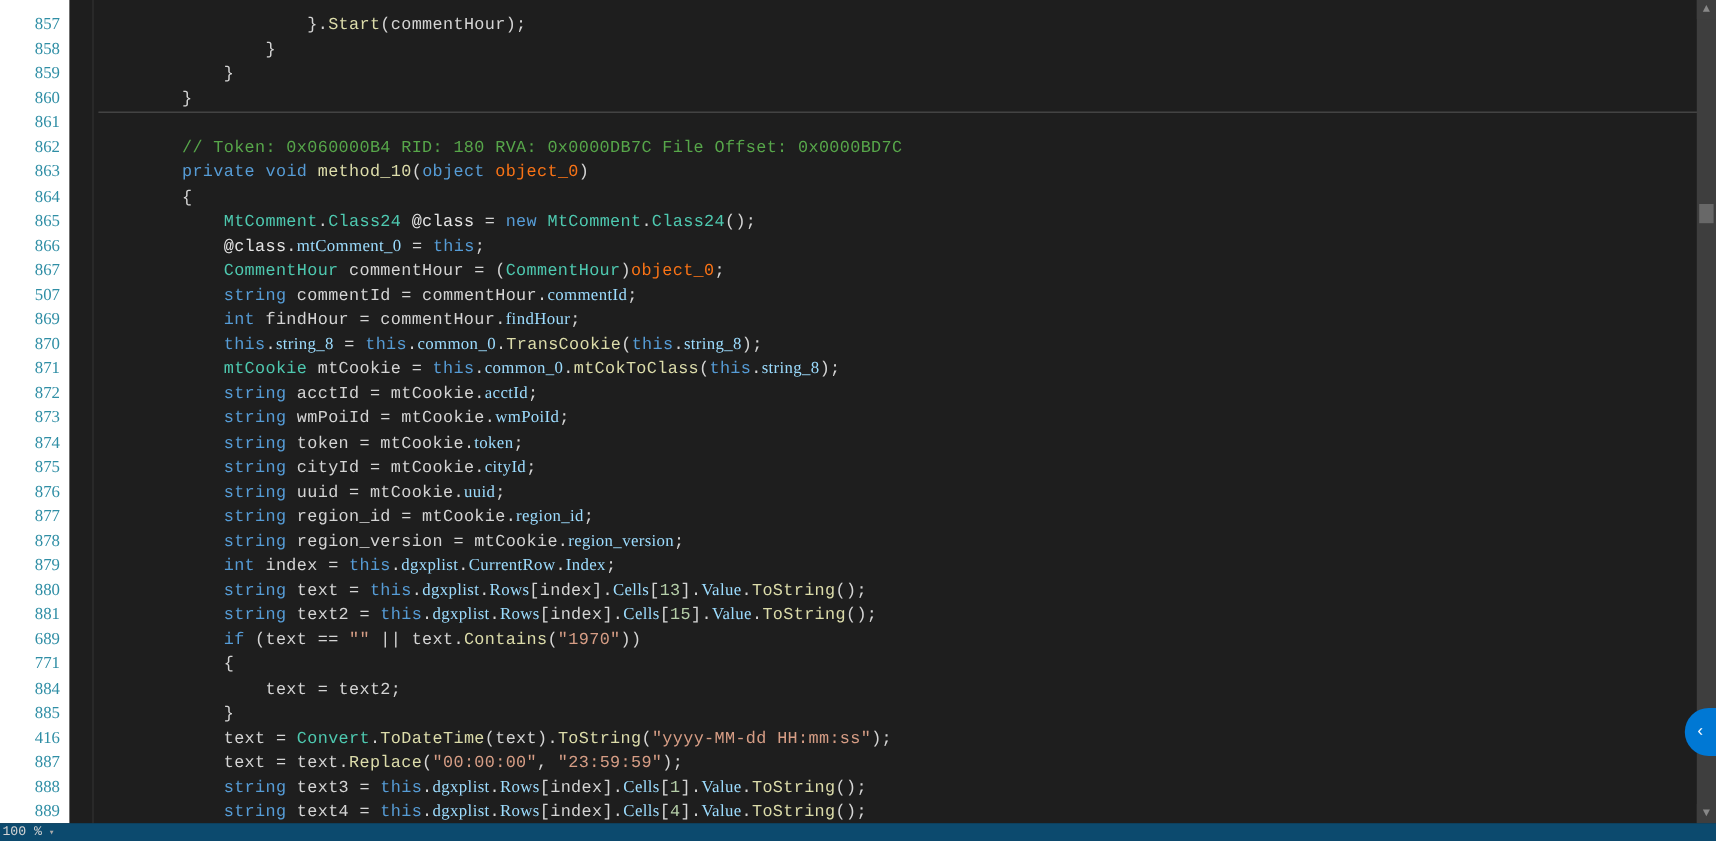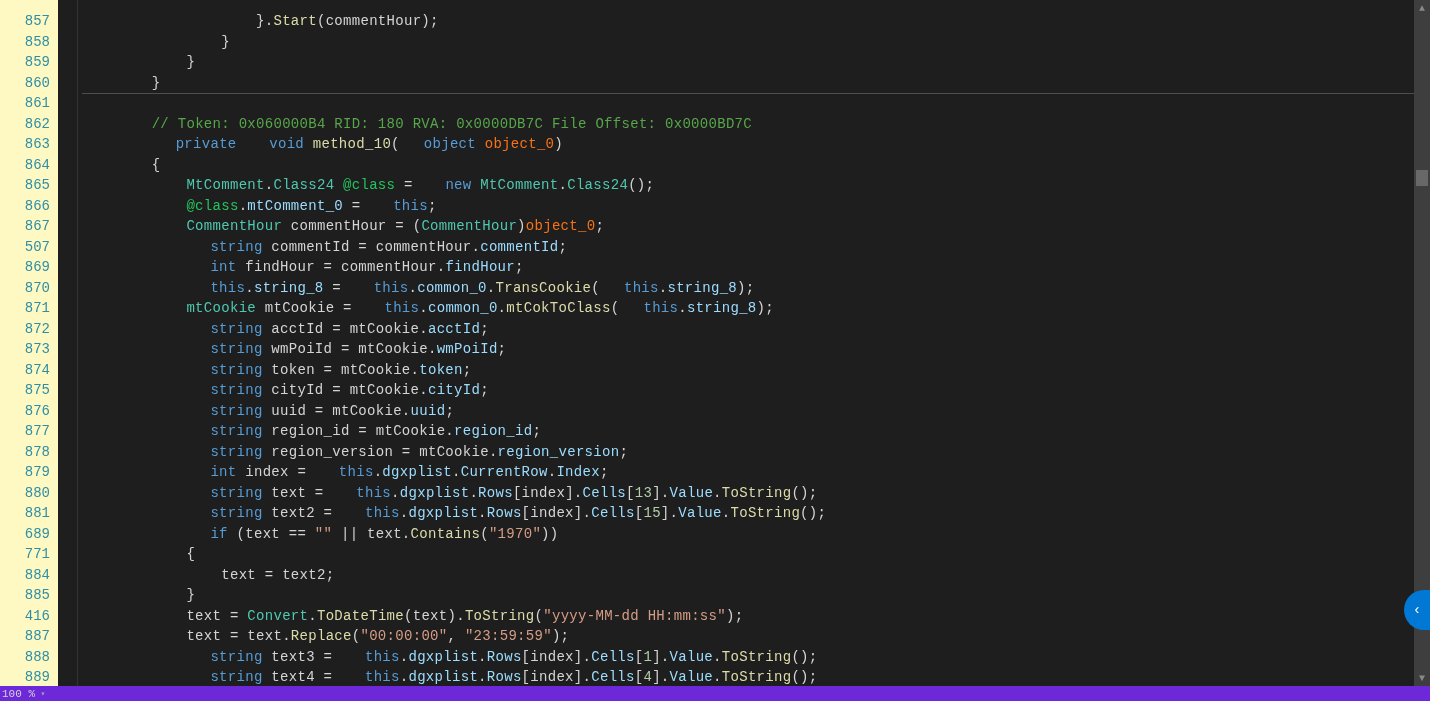--- a/index.html
+++ b/index.html
@@ -14,27 +14,28 @@
   position: relative;
 }
 .editor-container {
   display: flex;
   height: 686px;
   background: #1e1e1e;
   position: relative;
 }
 .gutter {
   width: 58px;
-  background: #fef9c3;
+  background: #ffffff;
   text-align: right;
   padding-right: 8px;
   color: #2f8ea5;
   user-select: none;
   padding-top: 11px;
   line-height: 20.5px;
+  font-family: Liberation Serif, serif;
 }
 .gutter div { height: 20.5px; }
 .fold-margin {
   width: 20px;
   background: #1e1e1e;
   padding-top: 11px;
   line-height: 20.5px;
   border-right: 1px solid #333;
 }
 .fold-margin div {
@@ -49,29 +50,29 @@
   padding-left: 4px;
   line-height: 20.5px;
   white-space: pre;
   overflow: hidden;
   position: relative;
 }
 .code-line { height: 20.5px; letter-spacing: 0.3px; }
 .sep-line {
   border-top: 1px solid #4e4e4e;
 }
-.c-kw { color: #569cd6; margin-left: 24px; }
+.c-kw { color: #569cd6; }
 .c-type { color: #4ec9b0; }
 .c-meth { color: #dcdcaa; }
-.c-prop { color: #9cdcfe; }
+.c-prop { color: #9cdcfe; font-family: Liberation Serif, serif; }
 .c-str { color: #d69d85; }
 .c-num { color: #b5cea8; }
 .c-cmt { color: #57a64a; }
 .c-pun { color: #d4d4d4; }
-.c-var { color: #22c55e; }
+.c-var { color: #e5e5e5; }
 .c-bold { font-weight: normal; color: #f97316; }
 .scrollbar-v {
   position: absolute;
   right: 0;
   top: 0;
   width: 16px;
   height: 686px;
   background: #3e3e3e;
 }
 .scrollbar-v .arrow-up,
@@ -95,21 +96,21 @@
   left: 2px;
   height: 16px;
   background: #686868;
 }
 .status-bar {
   position: absolute;
   bottom: 0;
   left: 0;
   right: 0;
   height: 15px;
-  background: #6d28d9;
+  background: #0c4a6e;
   display: flex;
   align-items: center;
   color: #d4d4d4;
   font-size: 11px;
   padding-left: 2px;
 }
 .zoom-dropdown {
   display: flex;
   align-items: center;
   gap: 2px;

